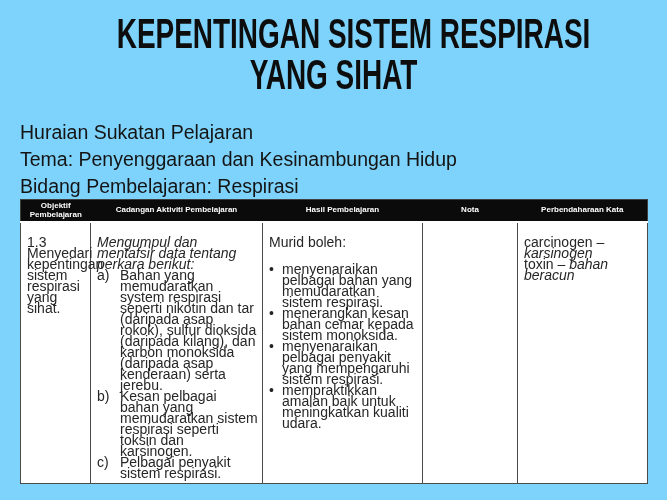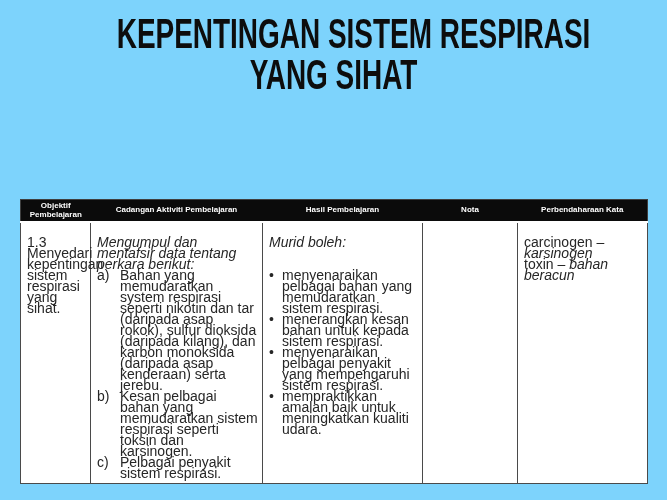--- a/index.html
+++ b/index.html
@@ -34,40 +34,45 @@
   table.grid td{
     border:1px solid #4a4a4a;vertical-align:top;
     font-size:14px;line-height:11px;color:#262626;
     padding:14px 4px 4px 6px;height:187px;
   }
   td.objektif{white-space:pre-wrap;padding-top:11px;padding-left:5px;}
   td.aktiviti{padding-top:16px;padding-left:8px;}
   td.hasil{padding-left:8px;}
   td.vocab{padding-left:8px;}
   .intro{white-space:pre-wrap;font-style:italic;}
-  .hasil-intro{margin-bottom:22px;white-space:pre-wrap;font-style:italic;}
+  .hasil-intro{margin-bottom:16px;white-space:pre-wrap;}
   .li{display:flex;}
   .li .lbl{flex:0 0 16px;width:16px;}
   .li .txt{flex:1;white-space:pre-wrap;margin-left:7px;}
   .bl{display:flex;}
   .bl .mark{flex:0 0 13px;width:13px;}
   .bl .txt{flex:1;white-space:pre-wrap;}
   .vline .term{white-space:pre-wrap;}
   .vline .it{font-style:italic;white-space:pre-wrap;}
 </style>
 </head>
 <body>
 
 <div class="slide">
 
   <div class="title-wrap">
     <div>KEPENTINGAN SISTEM RESPIRASI</div>
     <div>YANG SIHAT</div>
   </div>
 
+  <div class="subtitle">
+    <div>Huraian Sukatan Pelajaran</div>
+    <div>Tema: Penyenggaraan dan Kesinambungan Hidup</div>
+    <div>Bidang Pembelajaran: Respirasi</div>
+  </div>
 
   <table class="grid">
     <colgroup>
       <col class="c1">
         <col class="c2">
         <col class="c3">
         <col class="c4">
         <col class="c5">
     </colgroup>
     <thead>
@@ -106,21 +111,21 @@
         </td>
 
         <td class="hasil">
           <div class="hasil-intro">Murid boleh:</div>
           <div class="bl">
             <span class="mark">•</span>
             <span class="txt">menyenaraikan pelbagai bahan yang memudaratkan sistem respirasi.</span>
           </div>
           <div class="bl">
             <span class="mark">•</span>
-            <span class="txt">menerangkan kesan bahan untuk kepada sistem respirasi.</span>
+            <span class="txt">menerangkan kesan bahan cemar kepada sistem monoksida.</span>
           </div>
           <div class="bl">
             <span class="mark">•</span>
             <span class="txt">menyenaraikan pelbagai penyakit  yang mempengaruhi sistem respirasi.</span>
           </div>
           <div class="bl">
             <span class="mark">•</span>
             <span class="txt">mempraktikkan amalan baik untuk meningkatkan kualiti udara.</span>
           </div>
         </td>

